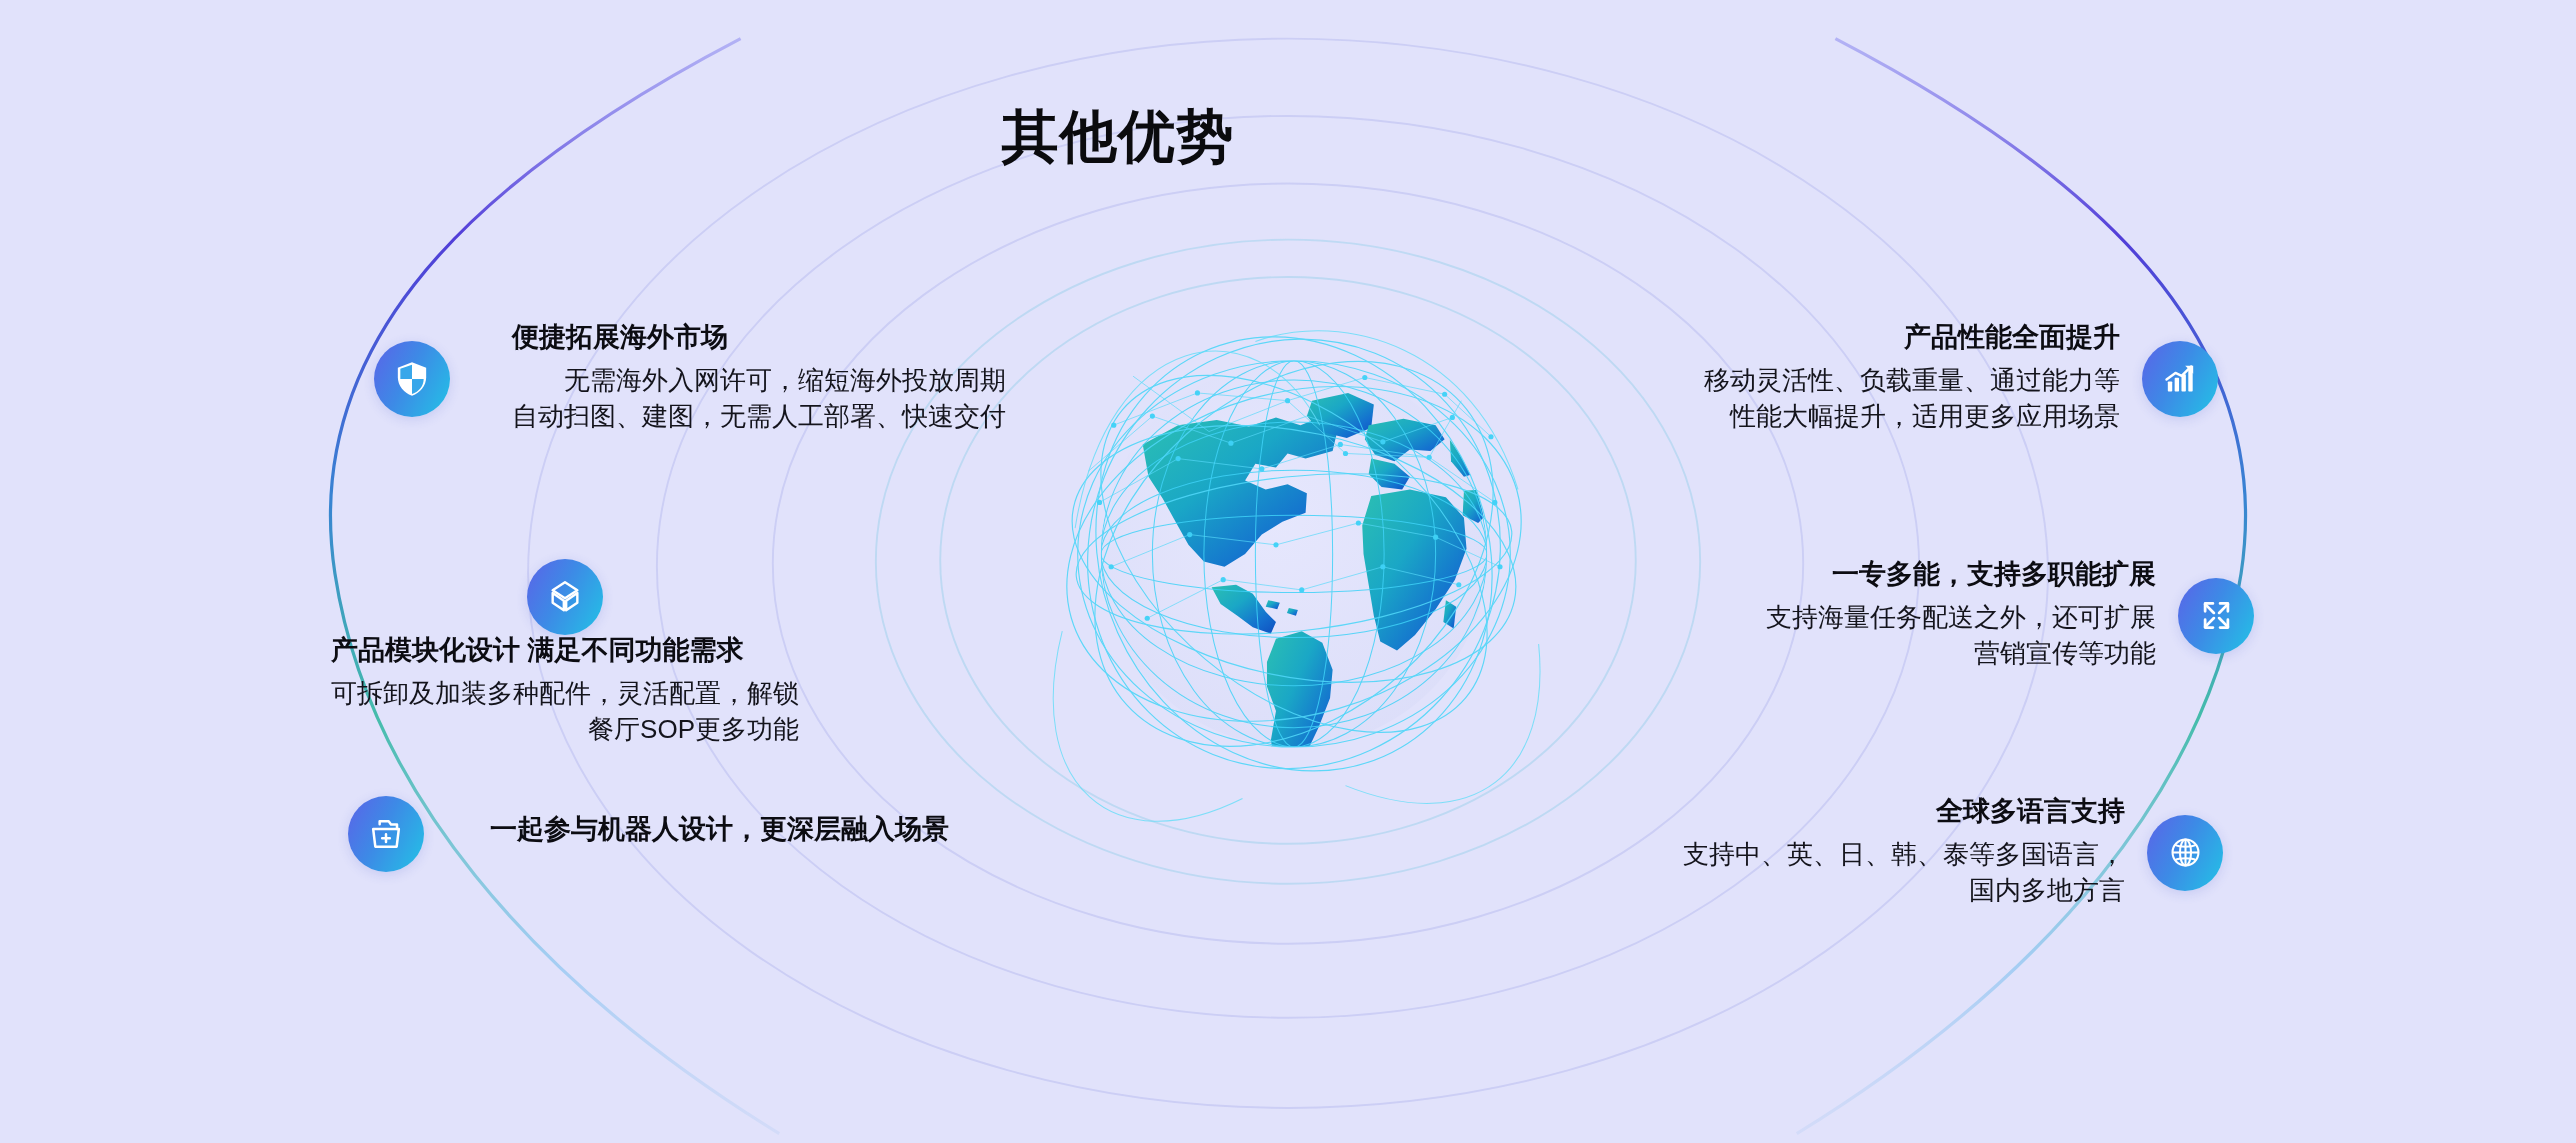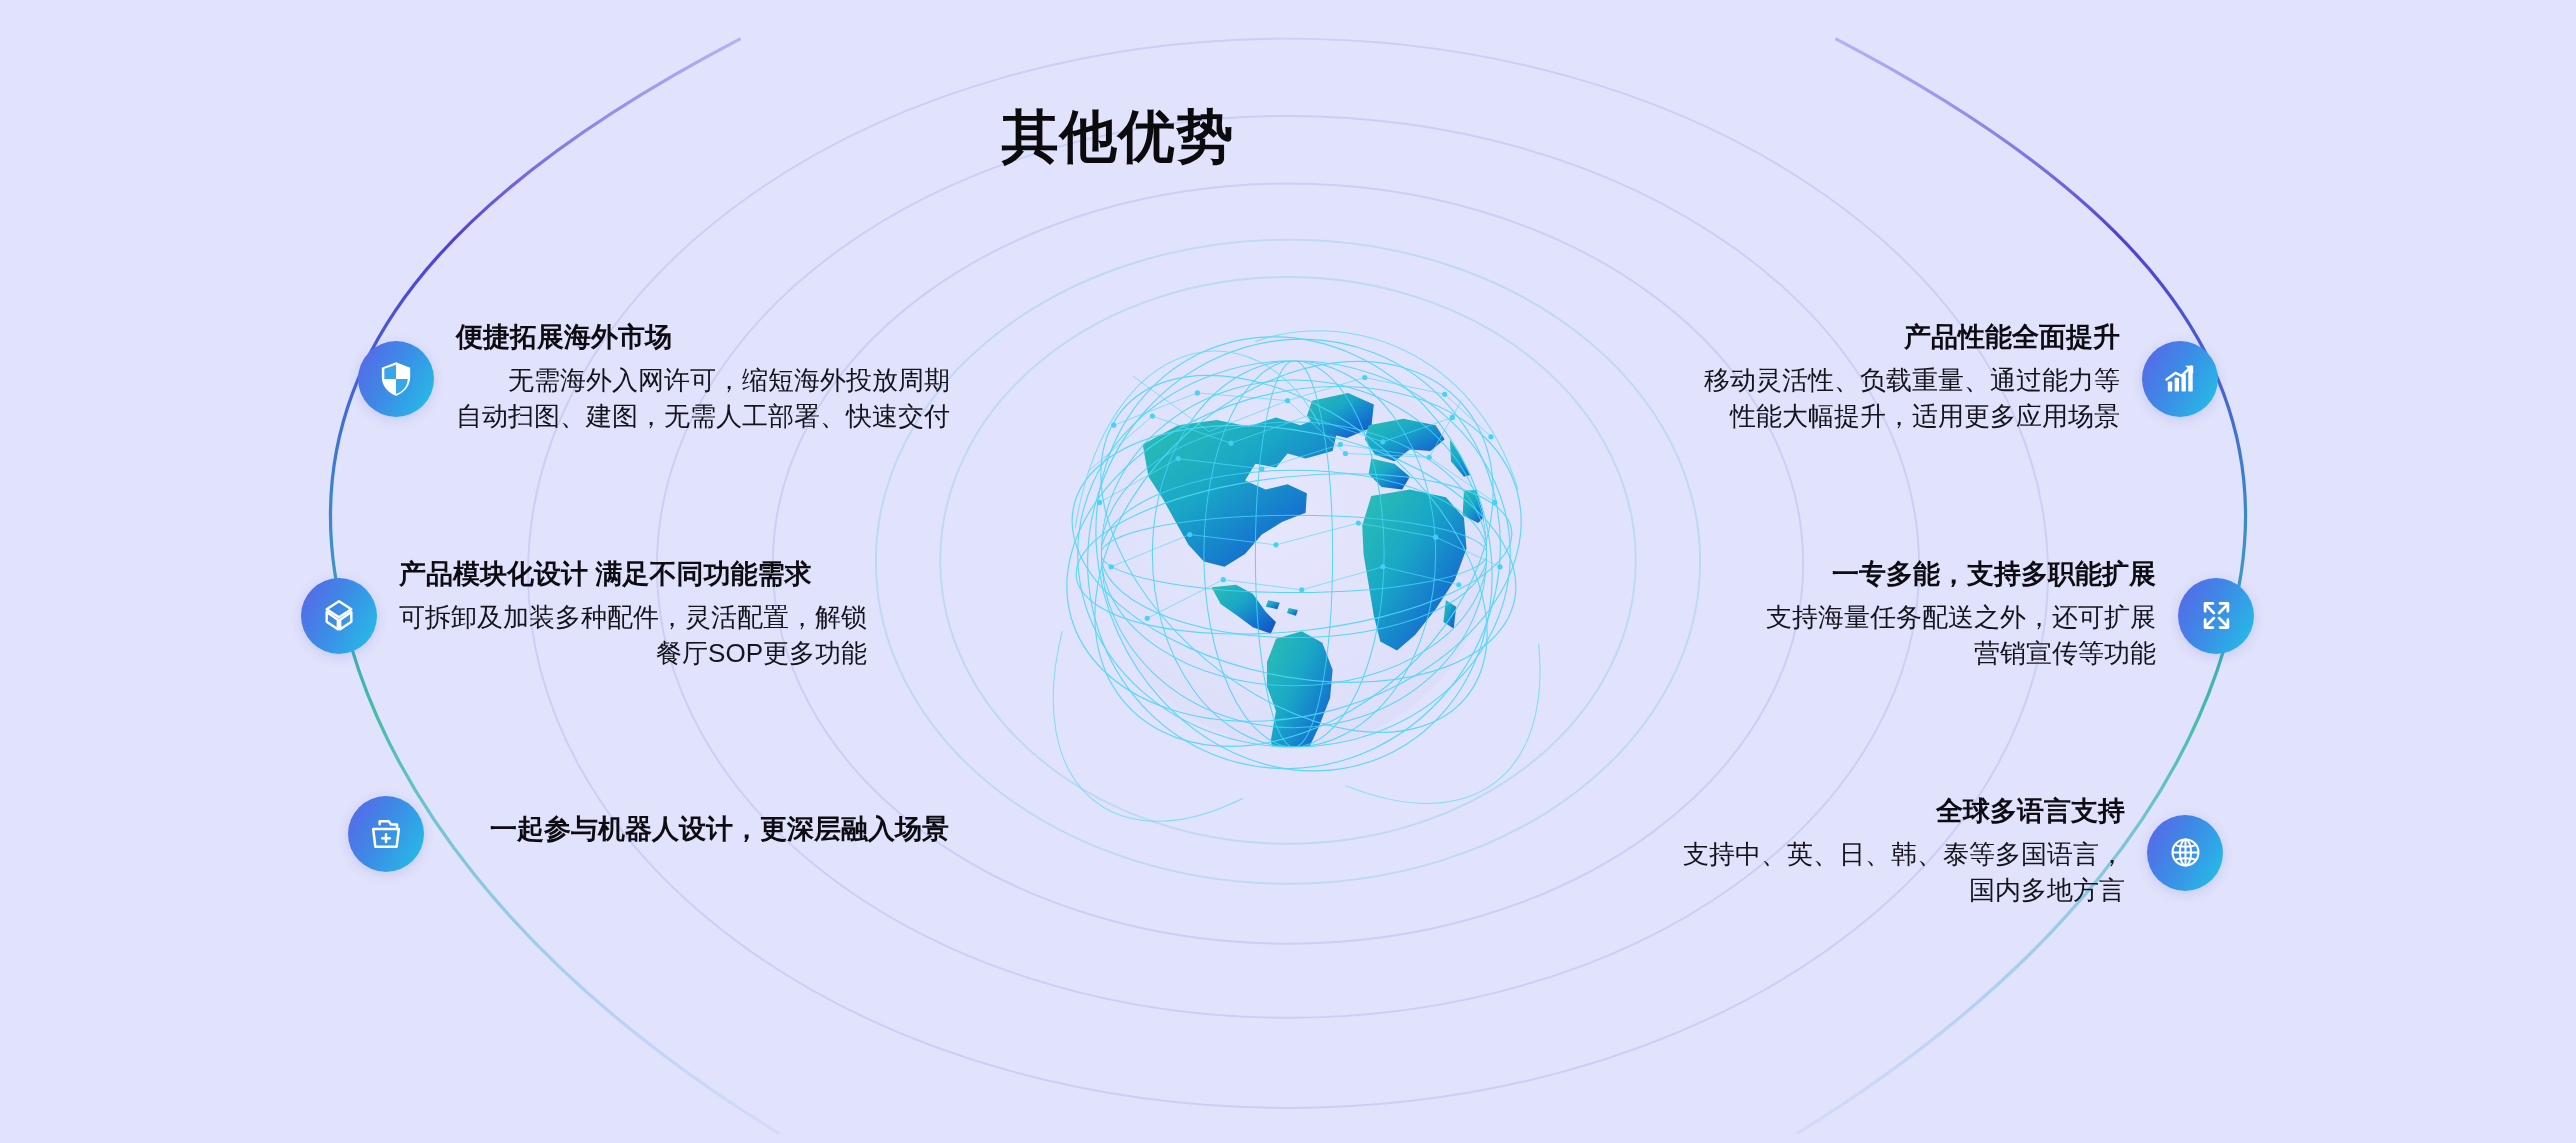--- a/index.html
+++ b/index.html
@@ -103,22 +103,22 @@
 
   
   #feature-l0 { top: 322px;  }
   #feature-l1 { top: 559px;  }
   #feature-l2 { top: 796px; }
   #feature-r0 { top: 322px;  }
   #feature-r1 { top: 559px;  }
   #feature-r2 { top: 796px; }
 
   
-  #feature-l0 { left: 358px; }
-  #feature-l1 { left: 301px; }
+  #feature-l0 { left: 374px; gap: 40px; }
+  #feature-l1 { left: 309px; flex-direction: column; }
   #feature-l2 { left: 348px; gap: 44px; }
 
   #feature-r0 { right: 358px; }
   #feature-r1 { right: 322px; }
   #feature-r2 { right: 353px; }
 </style>
 </head>
 <body>
 
 <div id="stage">

